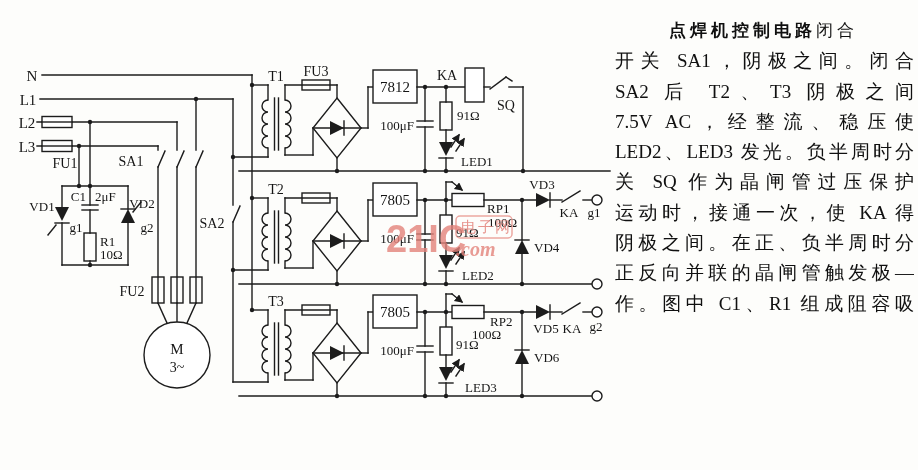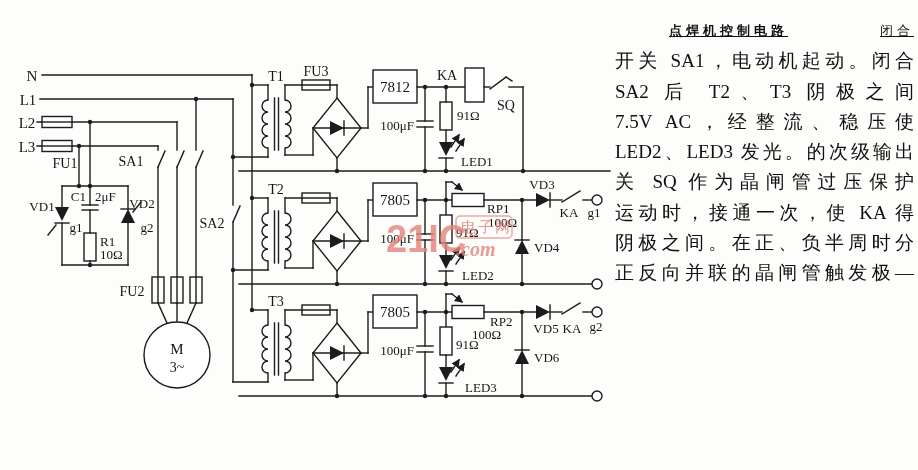--- a/index.html
+++ b/index.html
@@ -14,22 +14,22 @@
   .lbl{font-family:"Liberation Serif",serif;font-size:13px;fill:#151515;}
   .lbl2{font-family:"Liberation Serif",serif;font-size:15px;fill:#151515;}
   .lblb{font-family:"Liberation Serif",serif;font-size:14px;fill:#151515;}
   .wm1{font-family:"Liberation Sans",sans-serif;font-weight:bold;font-size:38px;fill:#e4837b;opacity:.8;}
   .wm2{font-family:"Liberation Sans",sans-serif;font-size:15px;fill:#e4837b;opacity:.85;letter-spacing:2px;}
   .wm3{font-family:"Liberation Serif",serif;font-style:italic;font-weight:bold;font-size:20px;fill:#e4837b;opacity:.8;}
   
   .article{position:absolute;left:615px;top:16px;width:299px;color:#101010;}
   .tline{font-size:19px;line-height:30.3px;height:30.3px;overflow:hidden;
          text-align:justify;text-align-last:justify;}
-  .title-line{display:flex;justify-content:space-between;font-size:13px;line-height:30.3px;height:30.3px;
-              padding-left:54px;text-decoration:underline;}
+  .title-line{display:flex;justify-content:flex-start;font-size:17px;line-height:30.3px;height:30.3px;
+              padding-left:54px;}
   .t-main{font-weight:bold;letter-spacing:4px;}
   .t-rest{letter-spacing:4px;}
 </style>
 </head>
 <body>
 
 <div id="page">
 
   <svg width="614" height="470" viewBox="0 0 614 470">
     <defs>
@@ -405,23 +405,24 @@
       <text class="wm3" x="456" y="256">.com</text>
     </g>
   </svg>
 
   
   <div class="article">
     <div class="title-line">
       <span class="t-main">点焊机控制电路</span>
       <span class="t-rest">闭合</span>
     </div>
-    <div class="tline">开关 SA1，电动机起动。闭合</div>
+    <div class="tline">开关 SA1，阴极之间。闭合</div>
     <div class="tline">SA2 后 T2、T3 阴极之间</div>
     <div class="tline">7.5V AC，经整流、稳压使</div>
-    <div class="tline">LED2、LED3 发光。的次级输出</div>
+    <div class="tline">LED2、LED3 发光。负半周时分</div>
     <div class="tline">关 SQ 作为晶闸管过压保护</div>
     <div class="tline">运动时，接通一次，使 KA 得</div>
     <div class="tline">阴极之间。在正、负半周时分</div>
     <div class="tline">正反向并联的晶闸管触发极—</div>
+    <div class="tline">作。图中 C1、R1 组成阻容吸</div>
   </div>
 
 </div>
 
 </body></html>

